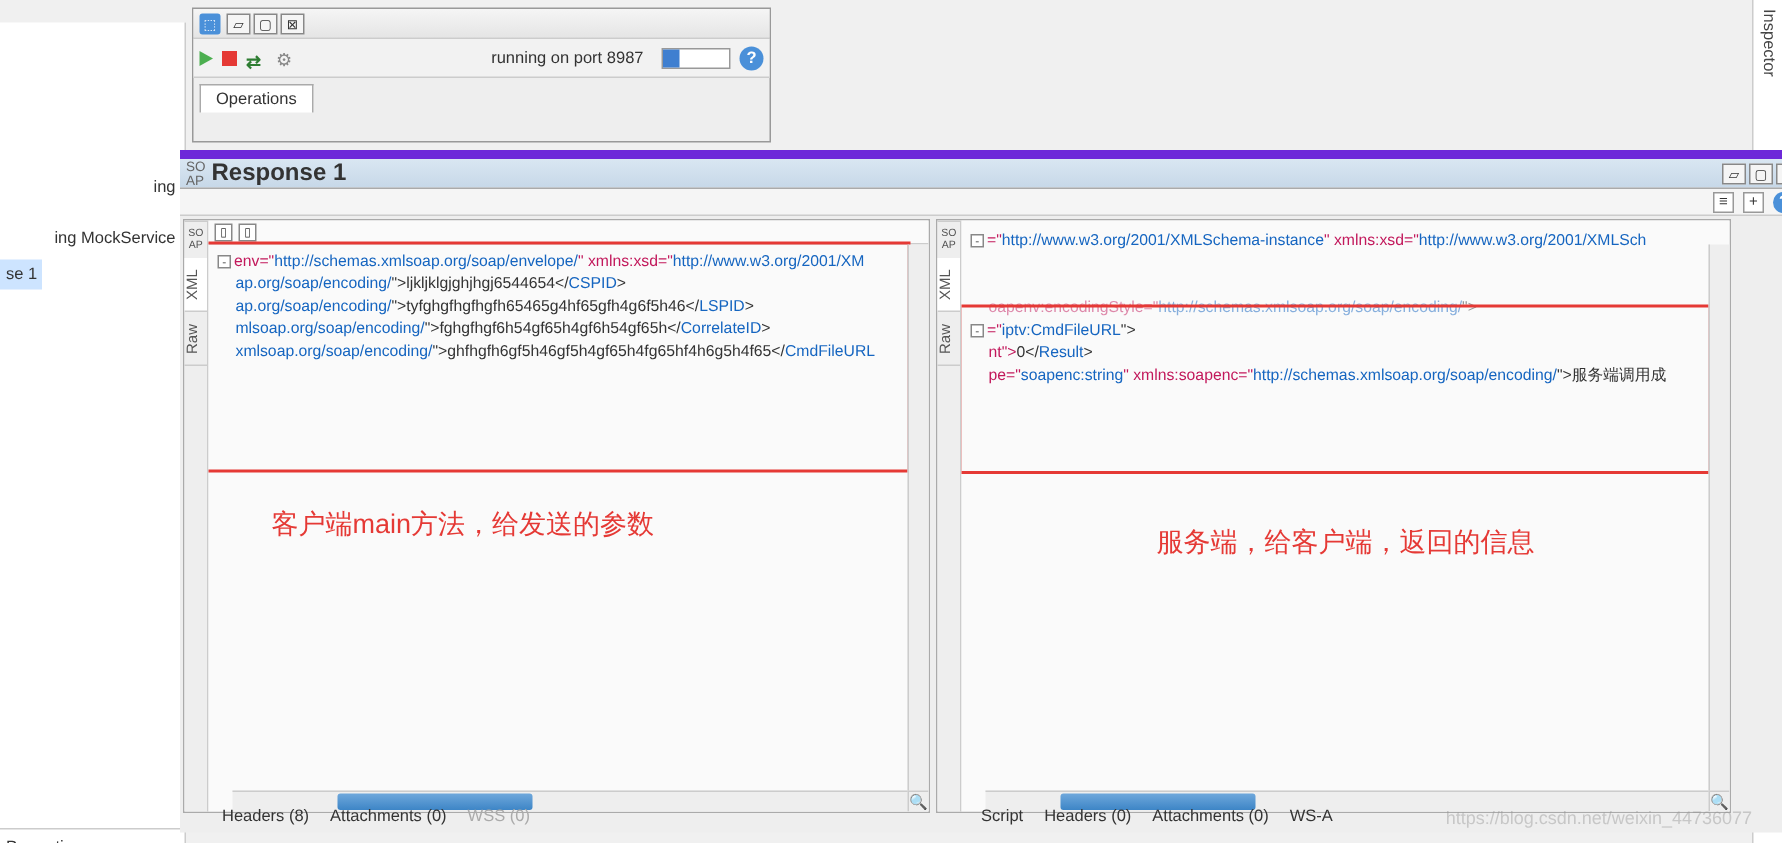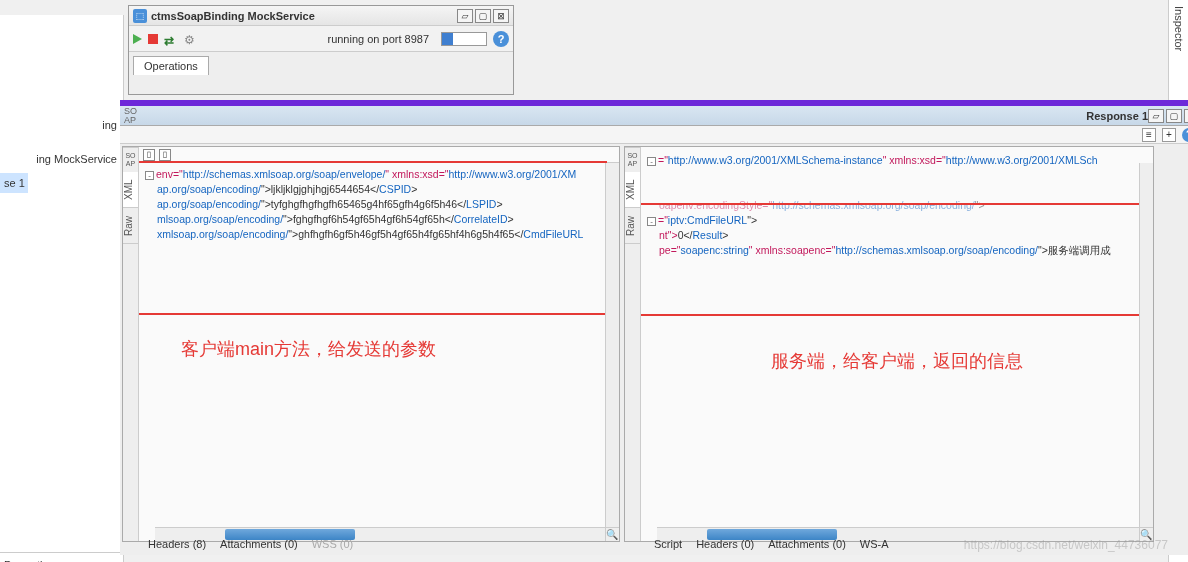--- a/index.html
+++ b/index.html
@@ -30,21 +30,21 @@
 .toolbar .status { flex: 1; text-align: right; padding-right: 6px; font-size: 11px; }
 .progress-box { width: 46px; height: 14px; border: 1px solid #999; background: #fff; }
 .progress-box .fill { width: 25%; height: 100%; background: #3f7fd0; }
 .help-icon { width: 16px; height: 16px; border-radius: 50%; background: #4a90d9; color: #fff; display: flex; align-items: center; justify-content: center; font-weight: bold; font-size: 11px; cursor: pointer; }
 .ops-tab { display: inline-block; border: 1px solid #aaa; border-bottom: none; background: #fff; padding: 3px 10px; font-size: 11px; margin-left: 4px; cursor: pointer; }
 
 
 .resp-window { position: absolute; left: 120px; top: 100px; width: 1084px; height: 455px; background: #eee; border-top: 6px solid #6d28d9; }
 .resp-title { height: 20px; background: linear-gradient(#d9e6f2,#c7d8e8); border-bottom: 1px solid #aaa; display: flex; align-items: center; padding: 0 4px; }
 .resp-title .ticon { font-size: 9px; color: #666; margin-right: 4px; line-height: 1; }
-.resp-title .title { font-weight: bold; font-size: 11px; flex: 1; text-align: right; }
+.resp-title .title { font-weight: bold; font-size: 16px; flex: 1; }
 .resp-tool-right { height: 18px; display: flex; justify-content: flex-end; align-items: center; gap: 6px; padding: 2px 8px; border-bottom: 1px solid #ccc; background: #f5f5f5; }
 .small-btn { width: 14px; height: 14px; border: 1px solid #999; background: #fff; font-size: 10px; display: flex; align-items: center; justify-content: center; cursor: pointer; }
 
 .panes { display: flex; height: 400px; }
 .pane { position: relative; display: flex; border: 1px solid #aaa; background: #fff; margin: 2px; }
 .pane.left { width: 498px; }
 .pane.right { width: 530px; }
 .vtabs { width: 16px; background: #eee; border-right: 1px solid #ccc; display: flex; flex-direction: column; }
 .vtab { flex: 0 0 36px; writing-mode: vertical-rl; transform: rotate(180deg); font-size: 10px; text-align: center; padding: 4px 0; border-top: 1px solid #ccc; cursor: pointer; color: #555; }
 .vtab.active { background: #fff; }
@@ -86,21 +86,20 @@
   <div class="bot">Properties</div>
 </div>
 
 <div class="right-strip">
   <div class="vtext">Inspector</div>
 </div>
 
 <div class="mock-window">
   <div class="titlebar">
     <div class="title-icon">⬚</div>
-    <div class="title">ctmsSoapBinding MockService</div>
     <div class="btns">
       <div class="tb-btn">▱</div>
       <div class="tb-btn">▢</div>
       <div class="tb-btn">⊠</div>
     </div>
   </div>
   <div class="toolbar">
     <div class="play-icon"></div>
     <div class="stop-icon"></div>
     <div class="loop-icon">⇄</div>

